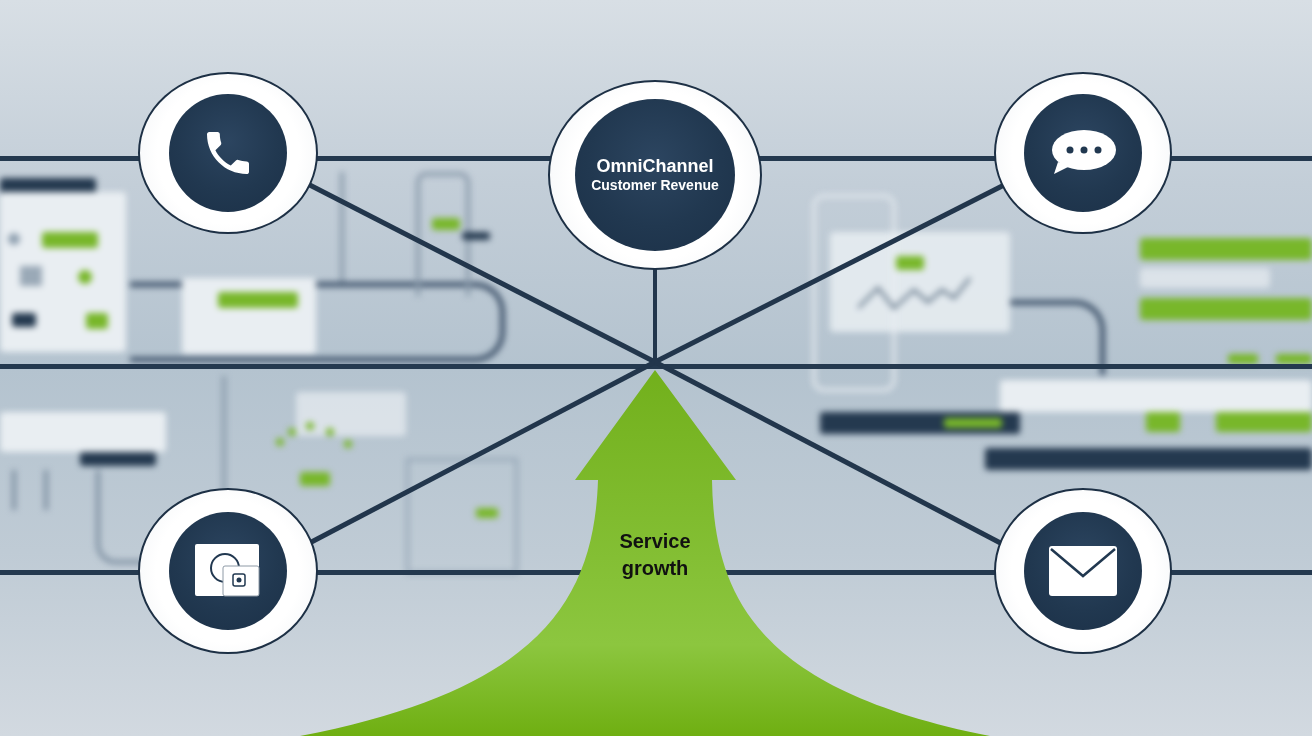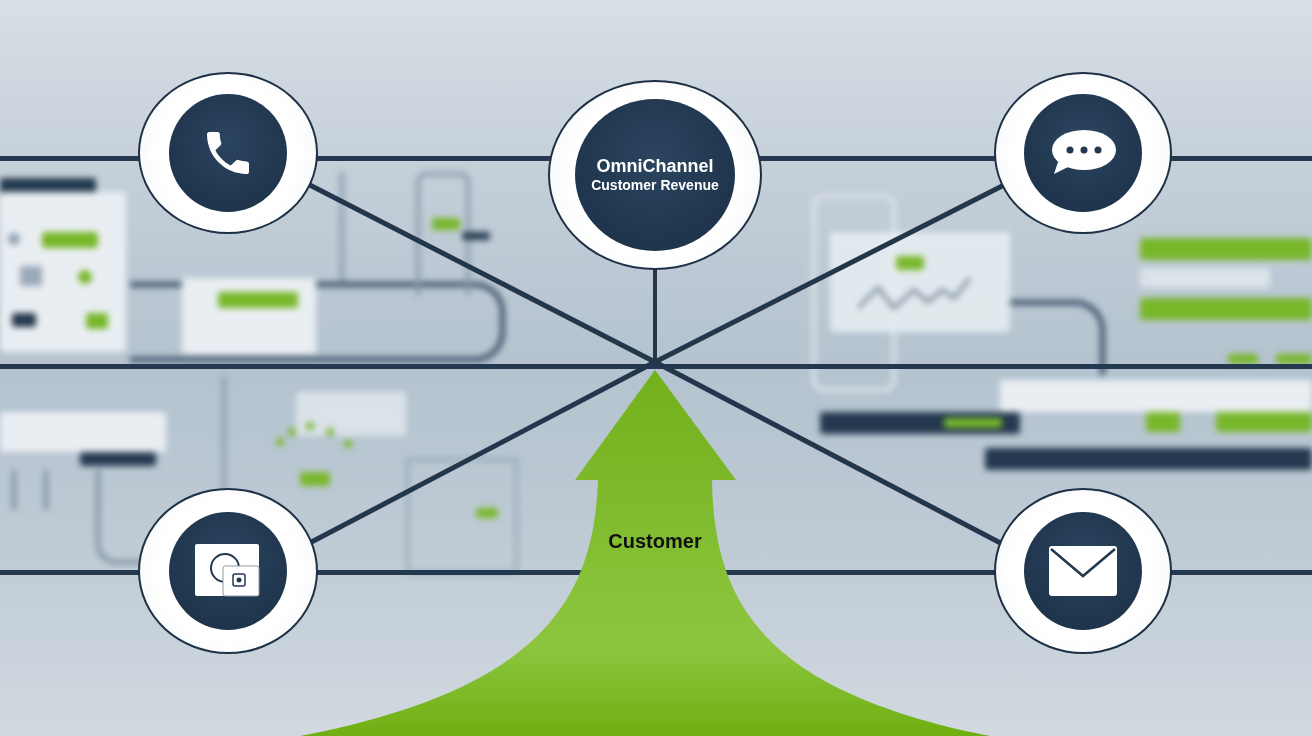--- a/index.html
+++ b/index.html
@@ -95,21 +95,22 @@
   <defs>
     <linearGradient id="ag" x1="0" y1="0" x2="0" y2="1">
       <stop offset="0" stop-color="#72b01c"></stop>
       <stop offset="0.75" stop-color="#8cc63f"></stop>
       <stop offset="1" stop-color="#6faf12"></stop>
     </linearGradient>
   </defs>
   <path d="M655,370 L736,480 L712,480 C714,600 760,690 990,736 L300,736 C540,690 594,600 598,480 L575,480 Z" fill="url(#ag)"></path>
 </svg>
 <div class="arrow-label">
-  <div>Customer</div>
+  <div>Service</div>
+  <div>growth</div>
 </div>
 
 <div class="node" style="left:548px;top:80px;width:214px;height:190px;">
   <div class="core" style="width:160px;height:152px;">
     <div class="hub-title">OmniChannel</div>
     <div class="hub-sub">Customer Revenue</div>
   </div>
 </div>
 
 <div class="node" style="left:138px;top:72px;width:180px;height:162px;">

